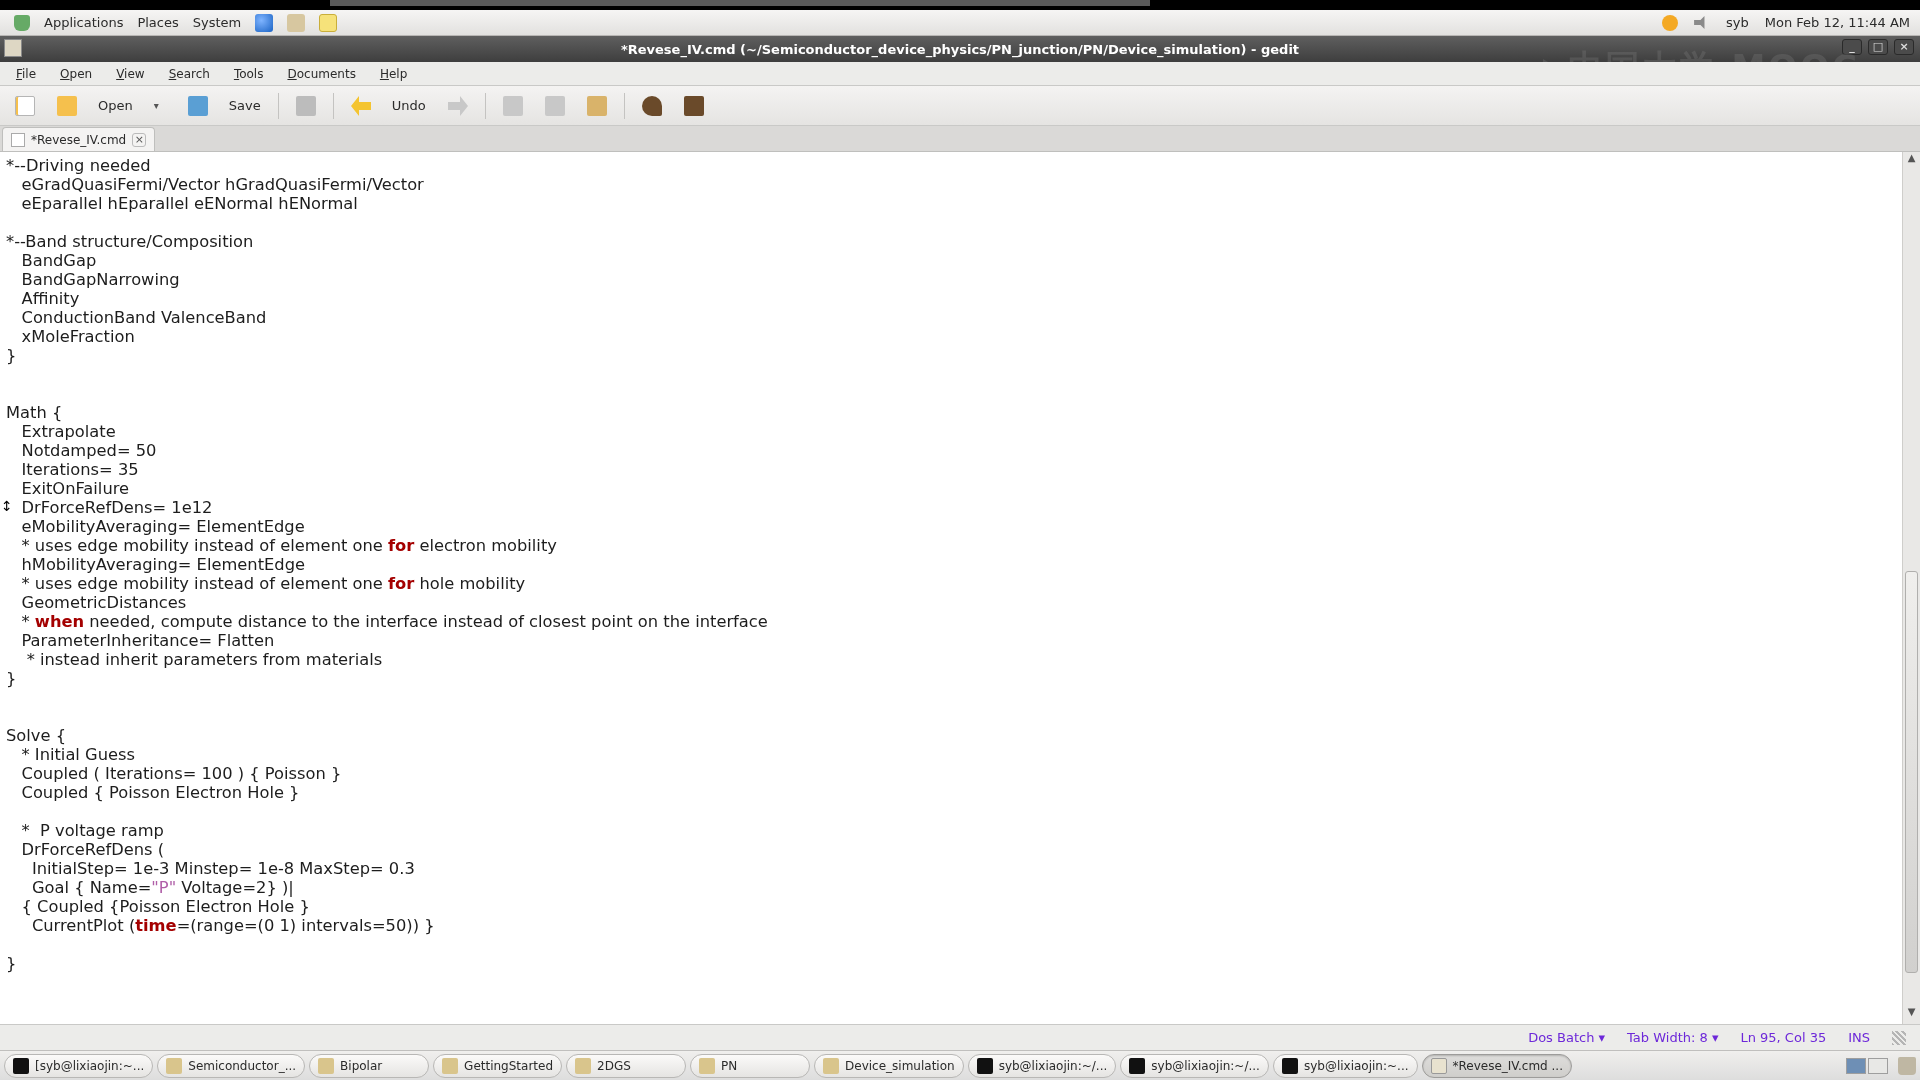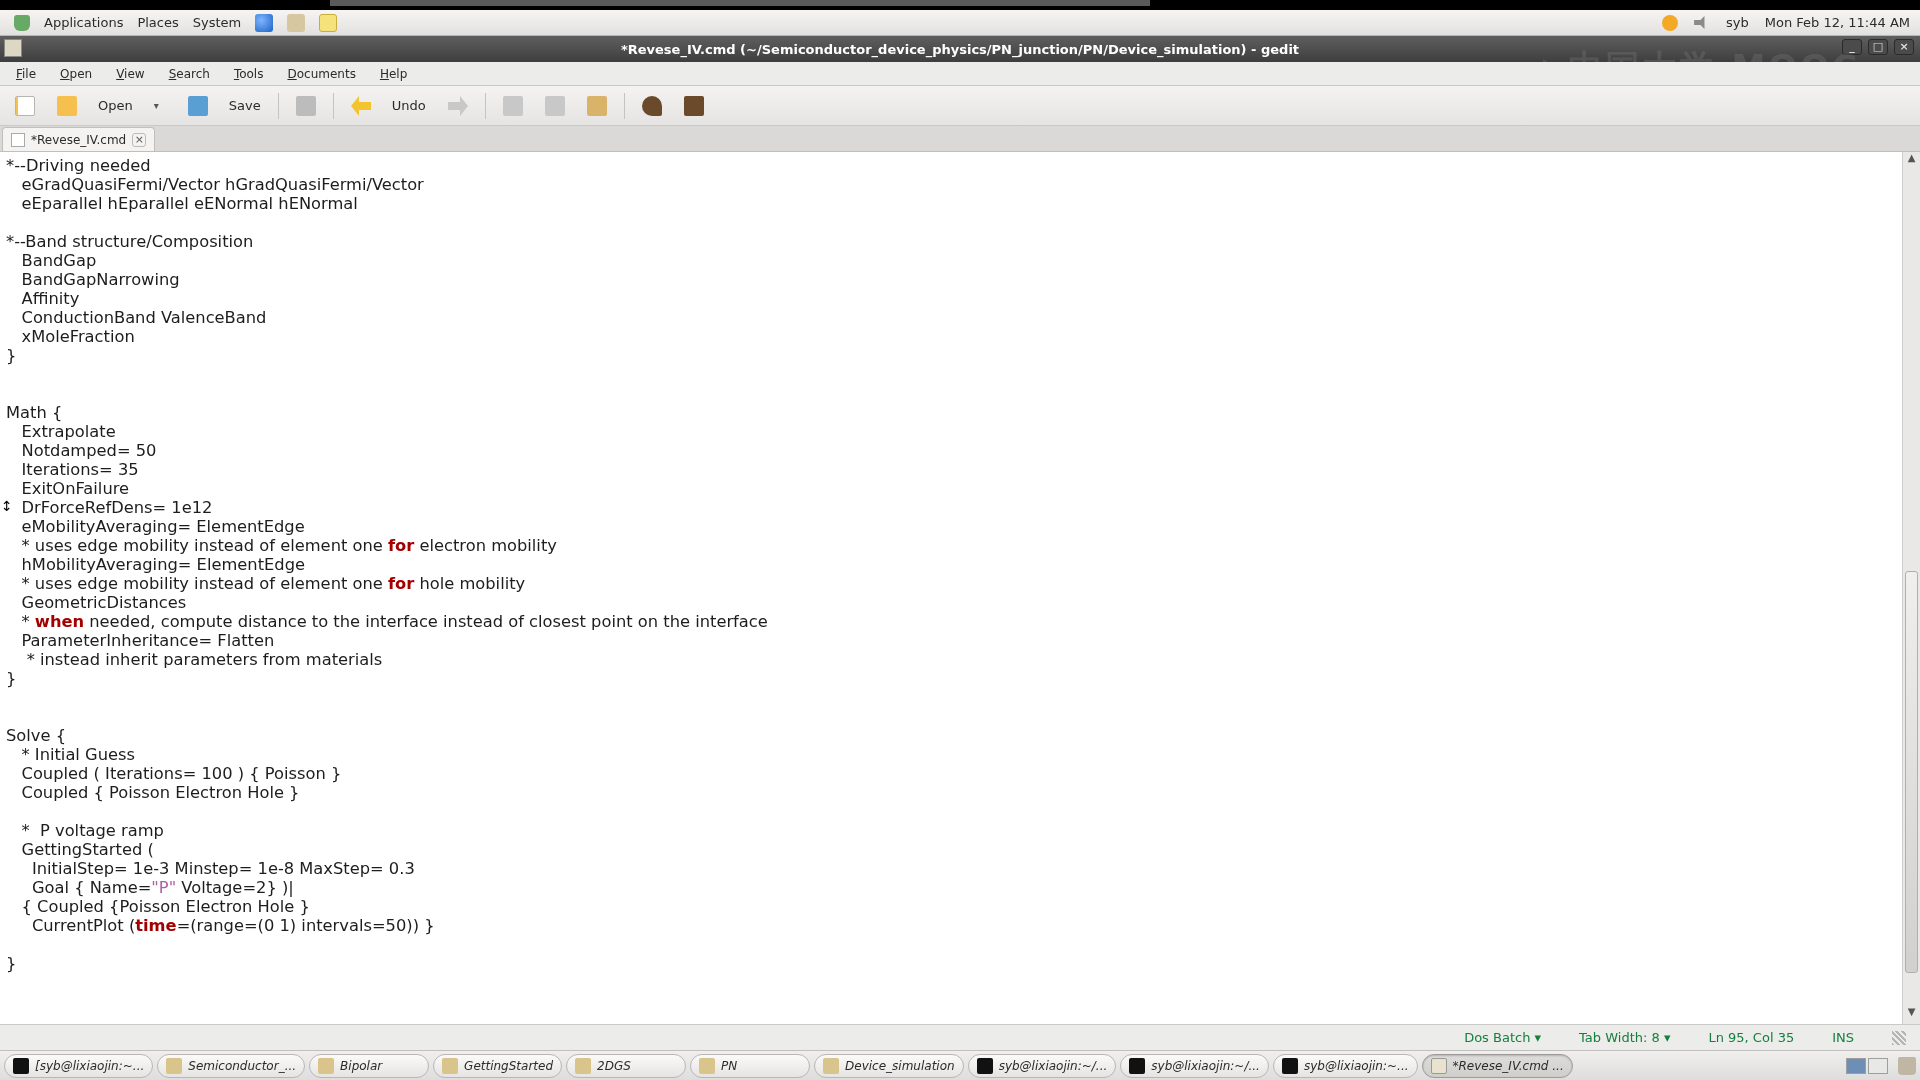--- a/index.html
+++ b/index.html
@@ -90,31 +90,31 @@
 .scroll .track{ flex:1; width:100%; position:relative; }
 .scroll .thumb{ position:absolute; left:2px; right:2px; top:48%; height:48%;
   background:linear-gradient(#f0efed,#d1d0ce); border:1px solid #b0afad; border-radius:3px; }
 
 
 .gut-cur{ position:absolute; left:1px; top:498px; font-size:14px; color:#000; }
 
 
 .status{ position:absolute; left:0; right:0; bottom:30px; height:26px;
   background:#ececea; border-top:1px solid #c9c9c7; display:flex; align-items:center;
-  justify-content:flex-end; gap:38px; padding:0 14px; font-size:13px; color:#15803d; }
+  justify-content:flex-end; gap:22px; padding:0 14px; font-size:13px; color:#6d28d9; }
 .status .grip{ width:14px; height:14px;
   background:repeating-linear-gradient(45deg,#b5b5b5 0 2px,transparent 2px 4px); }
 
 
 .taskbar{ position:absolute; left:0; right:0; bottom:0; height:30px;
   background:linear-gradient(#f0efed,#ddd); border-top:1px solid #c0bfbd;
   display:flex; align-items:center; gap:4px; padding:0 4px; font-size:12px; }
 .task{ height:24px; border:1px solid #b8b7b5; border-radius:12px;
   background:linear-gradient(#fbfaf9,#e5e4e2); display:flex; align-items:center;
-  gap:6px; padding:0 8px; color:#2b2b2b; min-width:120px;font-style:italic; }
+  gap:6px; padding:0 8px; color:#2b2b2b; min-width:120px; }
 .task.active{ background:linear-gradient(#dedddb,#cfcecb); border-color:#9d9c9a;
   box-shadow:inset 0 1px 2px rgba(0,0,0,.2); }
 .task .tic{ width:16px; height:16px; border-radius:2px; }
 .tic-term{ background:#111; }
 .tic-fm{ background:#d9c58c; }
 .tic-gedit{ background:#e8e2cf; border:1px solid #999; }
 .taskbar .ws{ margin-left:auto; display:flex; gap:2px; padding-right:6px; }
 .ws .cell{ width:20px; height:16px; border:1px solid #9e9e9e; background:#e8e8e6; }
 .ws .cell.cur{ background:#6e8fb5; }
 .trash{ width:18px; height:18px; background:#bfb7a3; border-radius:2px 2px 4px 4px; }
@@ -249,21 +249,21 @@
 <span>    * instead inherit parameters from materials</span>
 <span>}</span>
 <span></span>
 <span></span>
 <span>Solve {</span>
 <span>   * Initial Guess</span>
 <span>   Coupled ( Iterations= 100 ) { Poisson }</span>
 <span>   Coupled { Poisson Electron Hole }</span>
 <span></span>
 <span>   *  P voltage ramp</span>
-<span>   GettingStarted (</span>
+<span>   DrForceRefDens (</span>
 <span>     InitialStep= 1e-3 Minstep= 1e-8 MaxStep= 0.3</span>
 <span>     Goal { Name=</span><span class="str">"P"</span><span> Voltage=2} )|</span>
 <span>   { Coupled {Poisson Electron Hole }</span>
 <span>     CurrentPlot (</span><span class="kw">time</span><span>=(range=(0 1) intervals=50)) }</span>
 <span></span>
 <span>}</span></div>
   <div class="scroll">
     <div class="arr">▲</div>
     <div class="track">
       <div class="thumb"></div>

